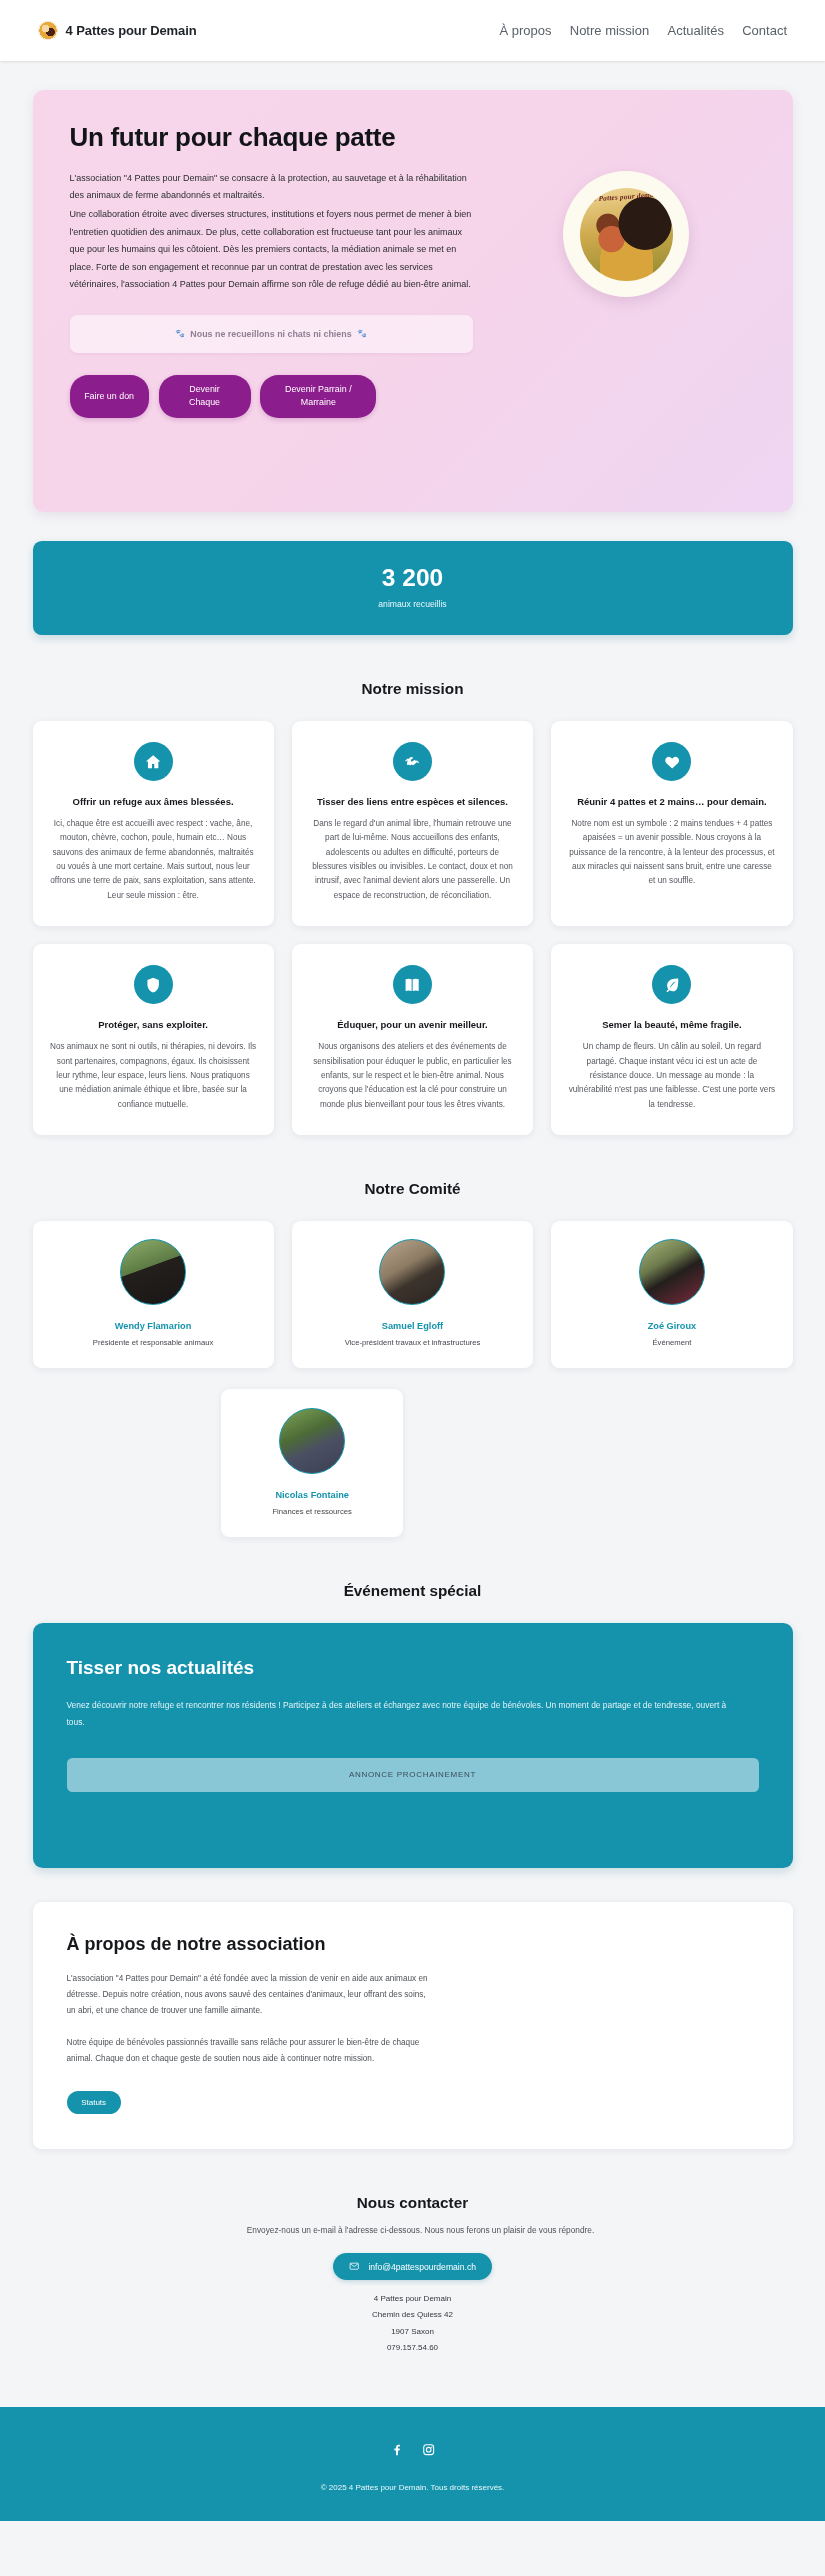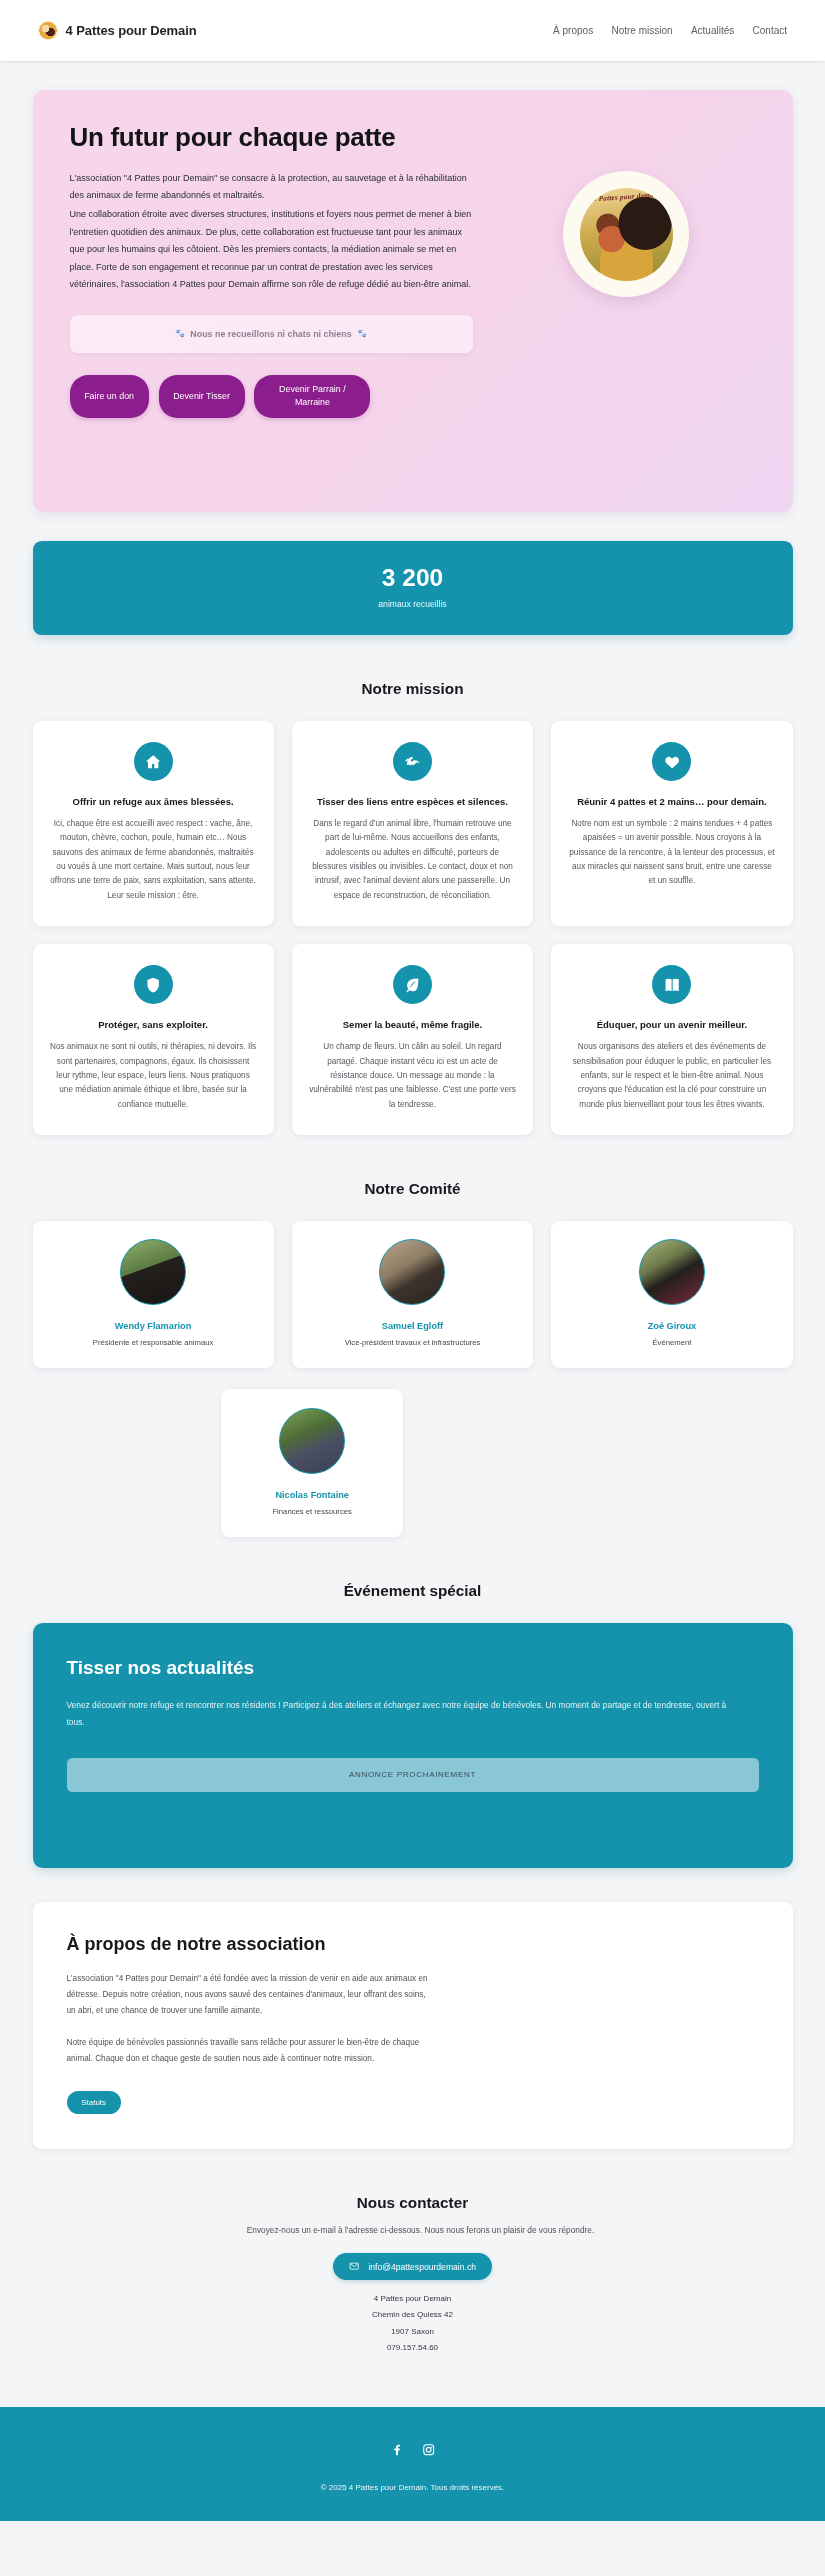--- a/index.html
+++ b/index.html
@@ -29,21 +29,21 @@
     background:
       radial-gradient(circle at 38% 40%, #f5d8a8 0 22%, rgba(0,0,0,0) 23%),
       radial-gradient(circle at 62% 58%, #4a2116 0 26%, rgba(0,0,0,0) 27%),
       radial-gradient(circle at 50% 50%, #e8a93c 0 62%, #fdf3d8 63% 100%);
     box-shadow: 0 0 0 0.6px #eadcc0 inset;
     flex: none;
   }
   .brand-title { font-size: 13px; font-weight: 700; color: #1f2328; letter-spacing: -0.1px; }
   .main-nav { display: flex; align-items: center; gap: 18.3px; }
   .nav-link {
-    font-size: 10px; color: #5a6068; text-decoration: none; white-space: nowrap;
+    font-size: 13px; color: #5a6068; text-decoration: none; white-space: nowrap;
   }
 
   
   .page { width: 825px; padding: 0 0 0 0; }
 
   
   .hero {
     margin: 29px auto 0;
     width: 760px;
     background: linear-gradient(135deg, #f7d6ec 0%, #f6d4ea 50%, #efd6f2 100%);
@@ -289,21 +289,21 @@
       </div>
       <div class="hero-note">
         <span class="hero-note-text">
           <span class="paw">🐾</span>
           <span>Nous ne recueillons ni chats ni chiens</span>
           <span class="paw">🐾</span>
         </span>
       </div>
       <div class="hero-buttons">
         <button class="btn-pill">Faire un don</button>
-        <button class="btn-pill">Devenir Tisser</button>
+        <button class="btn-pill">Devenir Chaque</button>
         <button class="btn-pill wide">Devenir Parrain / Marraine</button>
       </div>
     </div>
     <div class="hero-right">
       <div class="hero-badge">
         <div class="hero-badge-inner">
           <div class="hero-badge-arc">4 Pattes pour demain</div>
         </div>
       </div>
     </div>
@@ -353,35 +353,35 @@
             <path d="M12 2.3 4.5 5.4v6c0 4.6 3.1 8.8 7.5 10.3 4.4-1.5 7.5-5.7 7.5-10.3v-6z"></path>
           </svg>
       </div>
       <div class="mission-heading">Protéger, sans exploiter.</div>
       <div class="mission-text">Nos animaux ne sont ni outils, ni thérapies, ni devoirs. Ils sont partenaires, compagnons, égaux. Ils choisissent leur rythme, leur espace, leurs liens. Nous pratiquons une médiation animale éthique et libre, basée sur la confiance mutuelle.</div>
     </div>
 
     <div class="mission-card">
       <div class="icon-circle">
         <svg viewBox="0 0 24 24">
+            <path d="M3.4 4.2v15.6c2.6-1 5.3-1 7.9 0V4.2c-2.6-1-5.3-1-7.9 0zm9.3 0v15.6c2.6-1 5.3-1 7.9 0V4.2c-2.6-1-5.3-1-7.9 0z"></path>
+          </svg>
+      </div>
+      <div class="mission-heading">Éduquer, pour un avenir meilleur.</div>
+      <div class="mission-text">Nous organisons des ateliers et des événements de sensibilisation pour éduquer le public, en particulier les enfants, sur le respect et le bien-être animal. Nous croyons que l'éducation est la clé pour construire un monde plus bienveillant pour tous les êtres vivants.</div>
+    </div>
+
+    <div class="mission-card">
+      <div class="icon-circle">
+        <svg viewBox="0 0 24 24">
             <path d="M20 3.5c-9.3-.6-14.6 3.3-14.6 9.1 0 2 .7 3.6 1.8 4.8L4.4 20l1.5 1.4 2.7-2.7c1.2.9 2.7 1.4 4.3 1.4 5.1 0 7.5-5 7.1-16.6zM9 16.4C9.9 11.6 13 8.6 17 7c-2.7 2.4-5.4 5.4-8 9.4z"></path>
           </svg>
       </div>
       <div class="mission-heading">Semer la beauté, même fragile.</div>
       <div class="mission-text">Un champ de fleurs. Un câlin au soleil. Un regard partagé. Chaque instant vécu ici est un acte de résistance douce. Un message au monde : la vulnérabilité n'est pas une faiblesse. C'est une porte vers la tendresse.</div>
-    </div>
-
-    <div class="mission-card">
-      <div class="icon-circle">
-        <svg viewBox="0 0 24 24">
-            <path d="M3.4 4.2v15.6c2.6-1 5.3-1 7.9 0V4.2c-2.6-1-5.3-1-7.9 0zm9.3 0v15.6c2.6-1 5.3-1 7.9 0V4.2c-2.6-1-5.3-1-7.9 0z"></path>
-          </svg>
-      </div>
-      <div class="mission-heading">Éduquer, pour un avenir meilleur.</div>
-      <div class="mission-text">Nous organisons des ateliers et des événements de sensibilisation pour éduquer le public, en particulier les enfants, sur le respect et le bien-être animal. Nous croyons que l'éducation est la clé pour construire un monde plus bienveillant pour tous les êtres vivants.</div>
     </div>
   </div>
 
   <h2 class="section-title">Notre Comité</h2>
   <div class="committee-row">
     <div class="member-card">
       <div class="avatar avatar-a"></div>
       <div class="member-name">Wendy Flamarion</div>
       <div class="member-role">Présidente et responsable animaux</div>
     </div>

